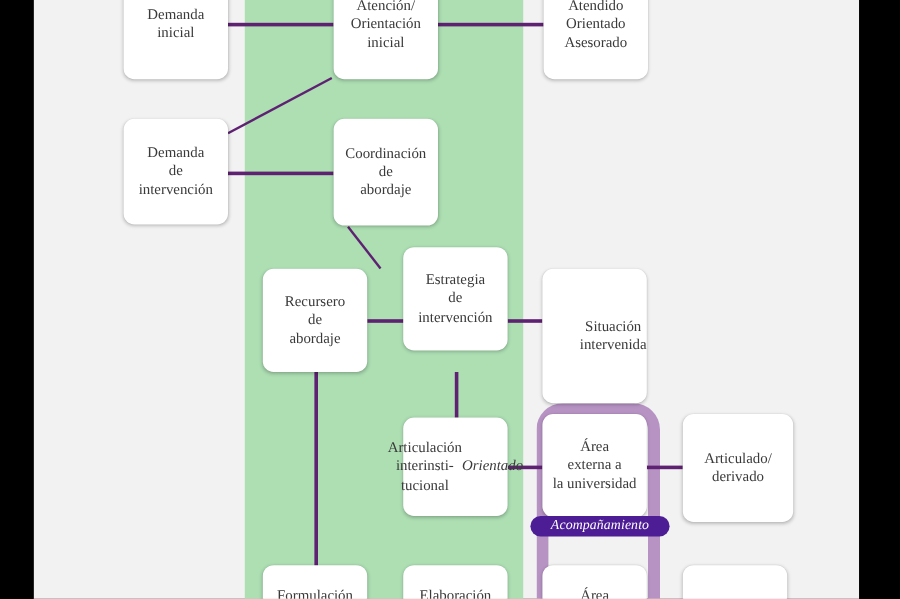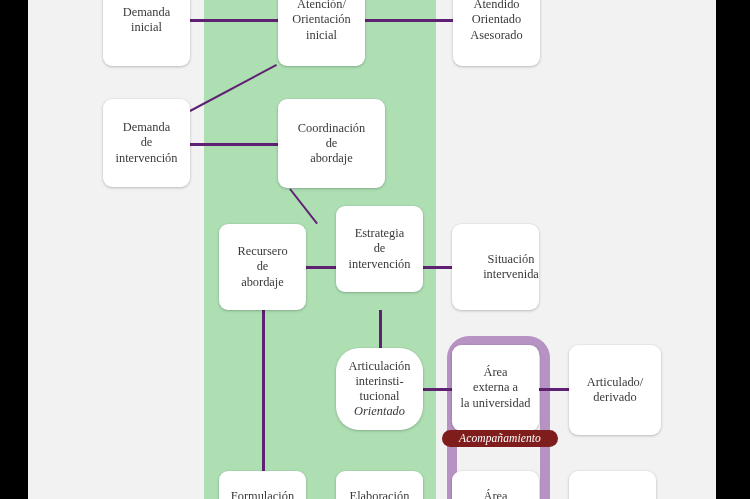--- a/index.html
+++ b/index.html
@@ -39,21 +39,21 @@
     border: 10px solid #b793c4;
     border-bottom: none;
     border-radius: 22px 22px 0 0;
     background: transparent;
   }
   .band-purple-label {
     position: absolute;
     left: 414px; top: 430px;
     width: 116px;
     padding: 2px 0 3px 0;
-    background: #7f1d1d;
+    background: #4c1d95;
     border-radius: 9px;
     color: #ffffff;
     font-style: italic;
     font-size: 11.5px;
     text-align: center;
     letter-spacing: 0.1px;
     z-index: 7;
   }
   
   .line {
@@ -146,44 +146,44 @@
 Orientado
 Asesorado</span>
     </div>
 
     <div class="node" style="left:75px; top:99px; width:87px; height:88px;">
       <span class="txt">Demanda
 de
 intervención</span>
     </div>
 
-    <div class="node" style="left:250px; top:99px; width:107px; height:89px;">
+    <div class="node" style="left:250px; top:99px; width:87px; height:89px;">
       <span class="txt">Coordinación
 de
 abordaje</span>
     </div>
 
     <div class="node" style="left:191px; top:224px; width:87px; height:86px;">
       <span class="txt">Recursero
 de
 abordaje</span>
     </div>
 
     <div class="node" style="left:308px; top:206px; width:87px; height:86px;">
       <span class="txt">Estrategia
 de
 intervención</span>
     </div>
 
-    <div class="node" style="left:424px; top:224px; width:87px; height:86px;padding-left:34px;">
+    <div class="node" style="left:424px; top:224px; width:87px; height:112px;padding-left:34px;">
       <span class="txt">Situación
 intervenida</span>
     </div>
 
-    <div class="node" style="left:308px; top:348px; width:87px; height:82px; flex-direction:column;border-radius:23px;">
+    <div class="node" style="left:308px; top:348px; width:87px; height:82px; ">
       <span class="txt">Articulación
 interinsti-
 tucional</span>
       <span class="ital">Orientado</span>
     </div>
 
     <div class="node" style="left:424px; top:345px; width:87px; height:86px;">
       <span class="txt">Área
 externa a
 la universidad</span>

